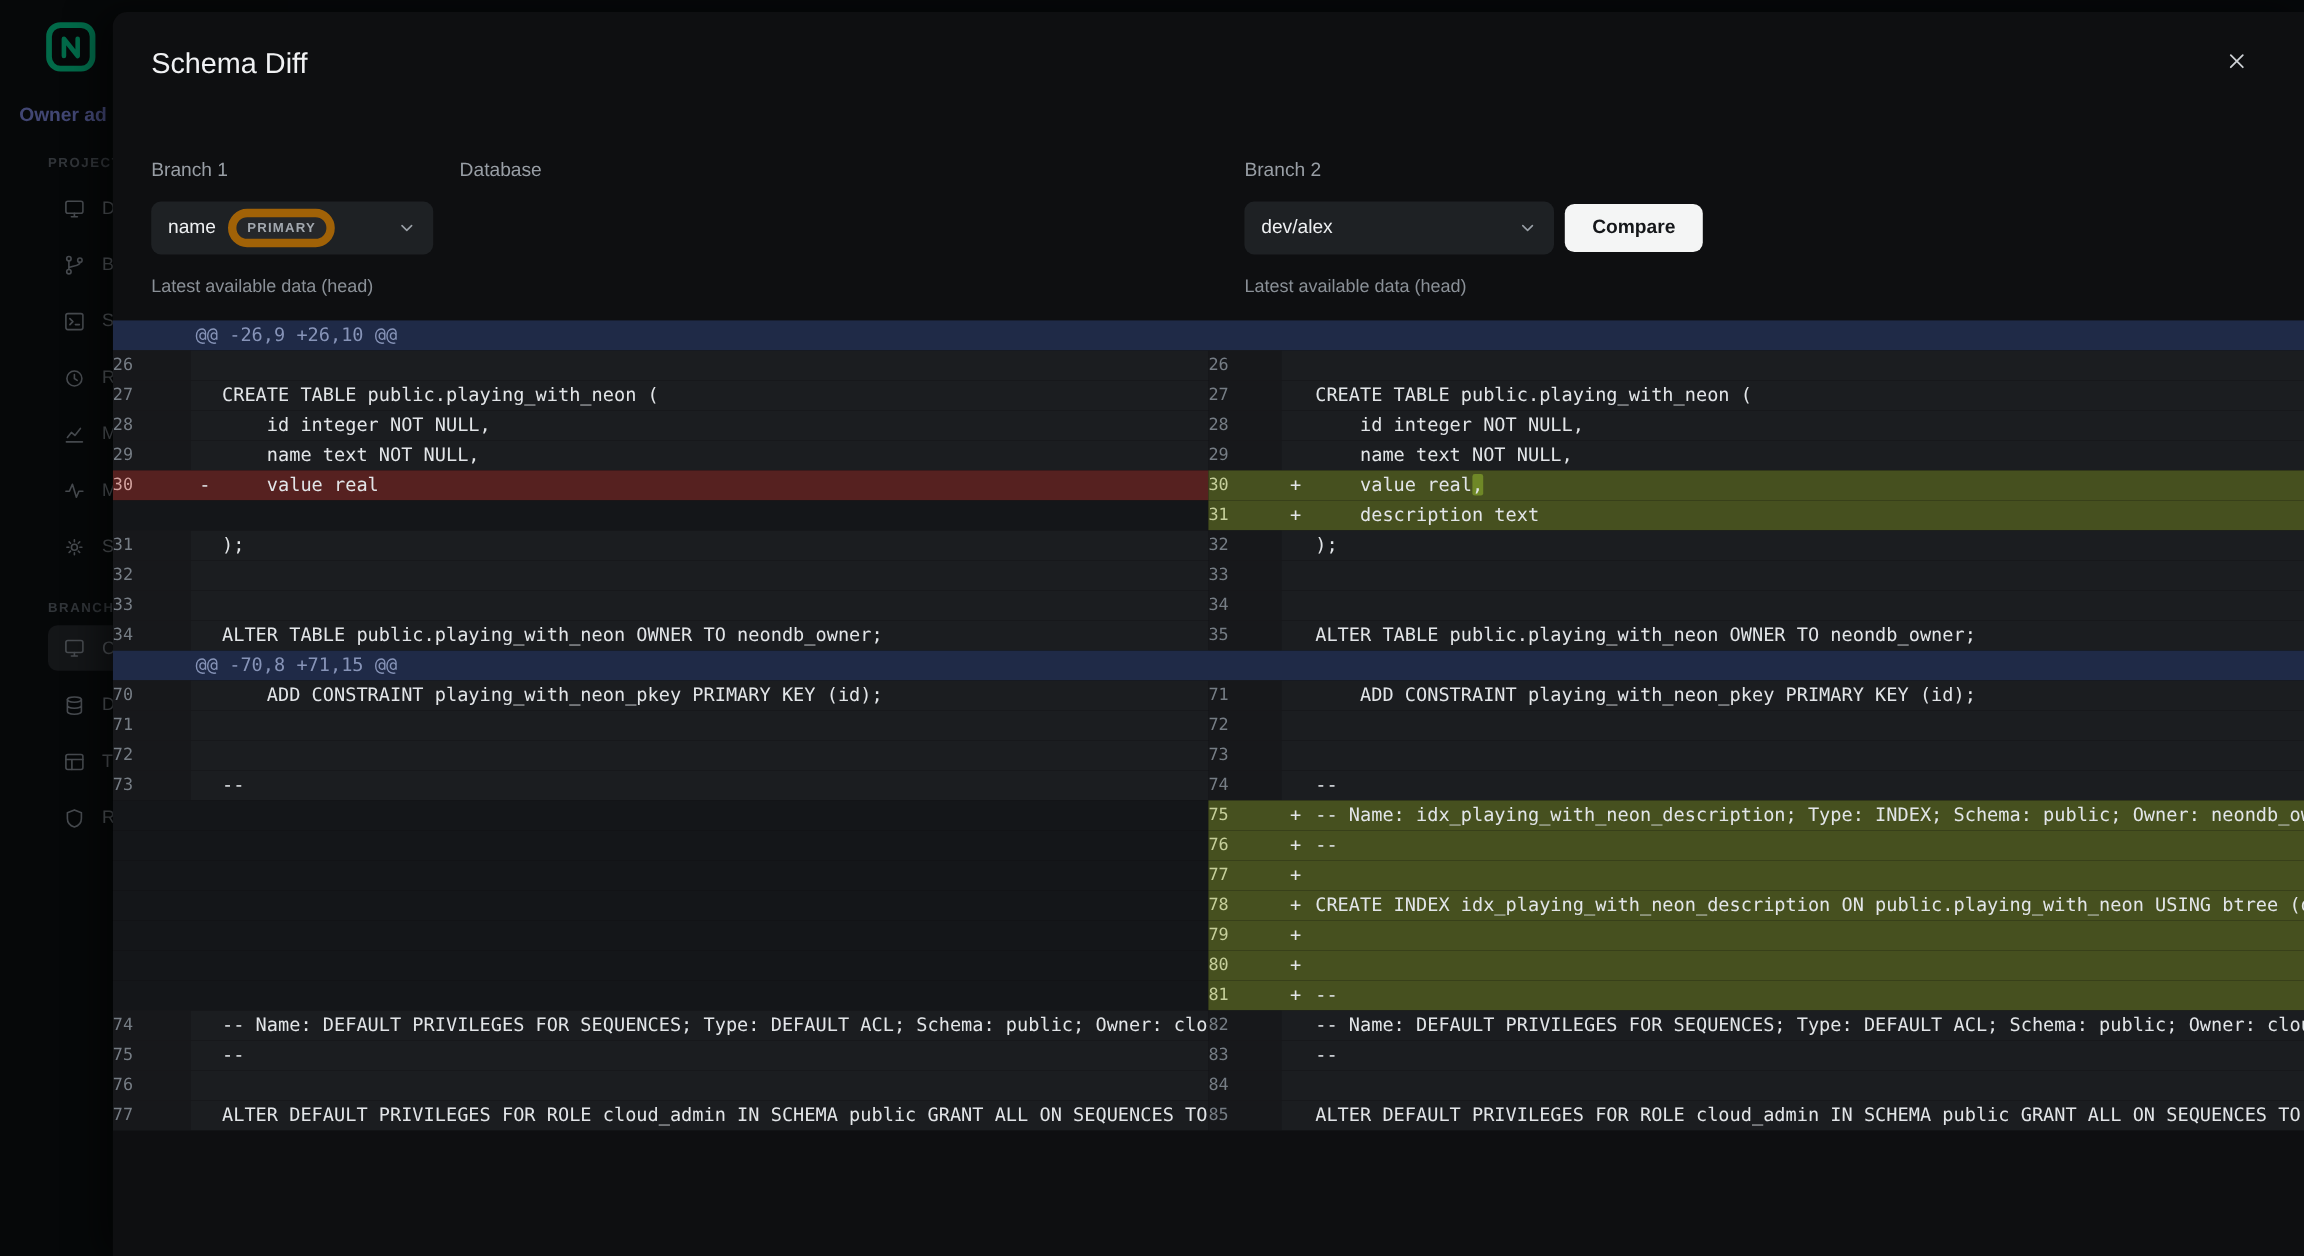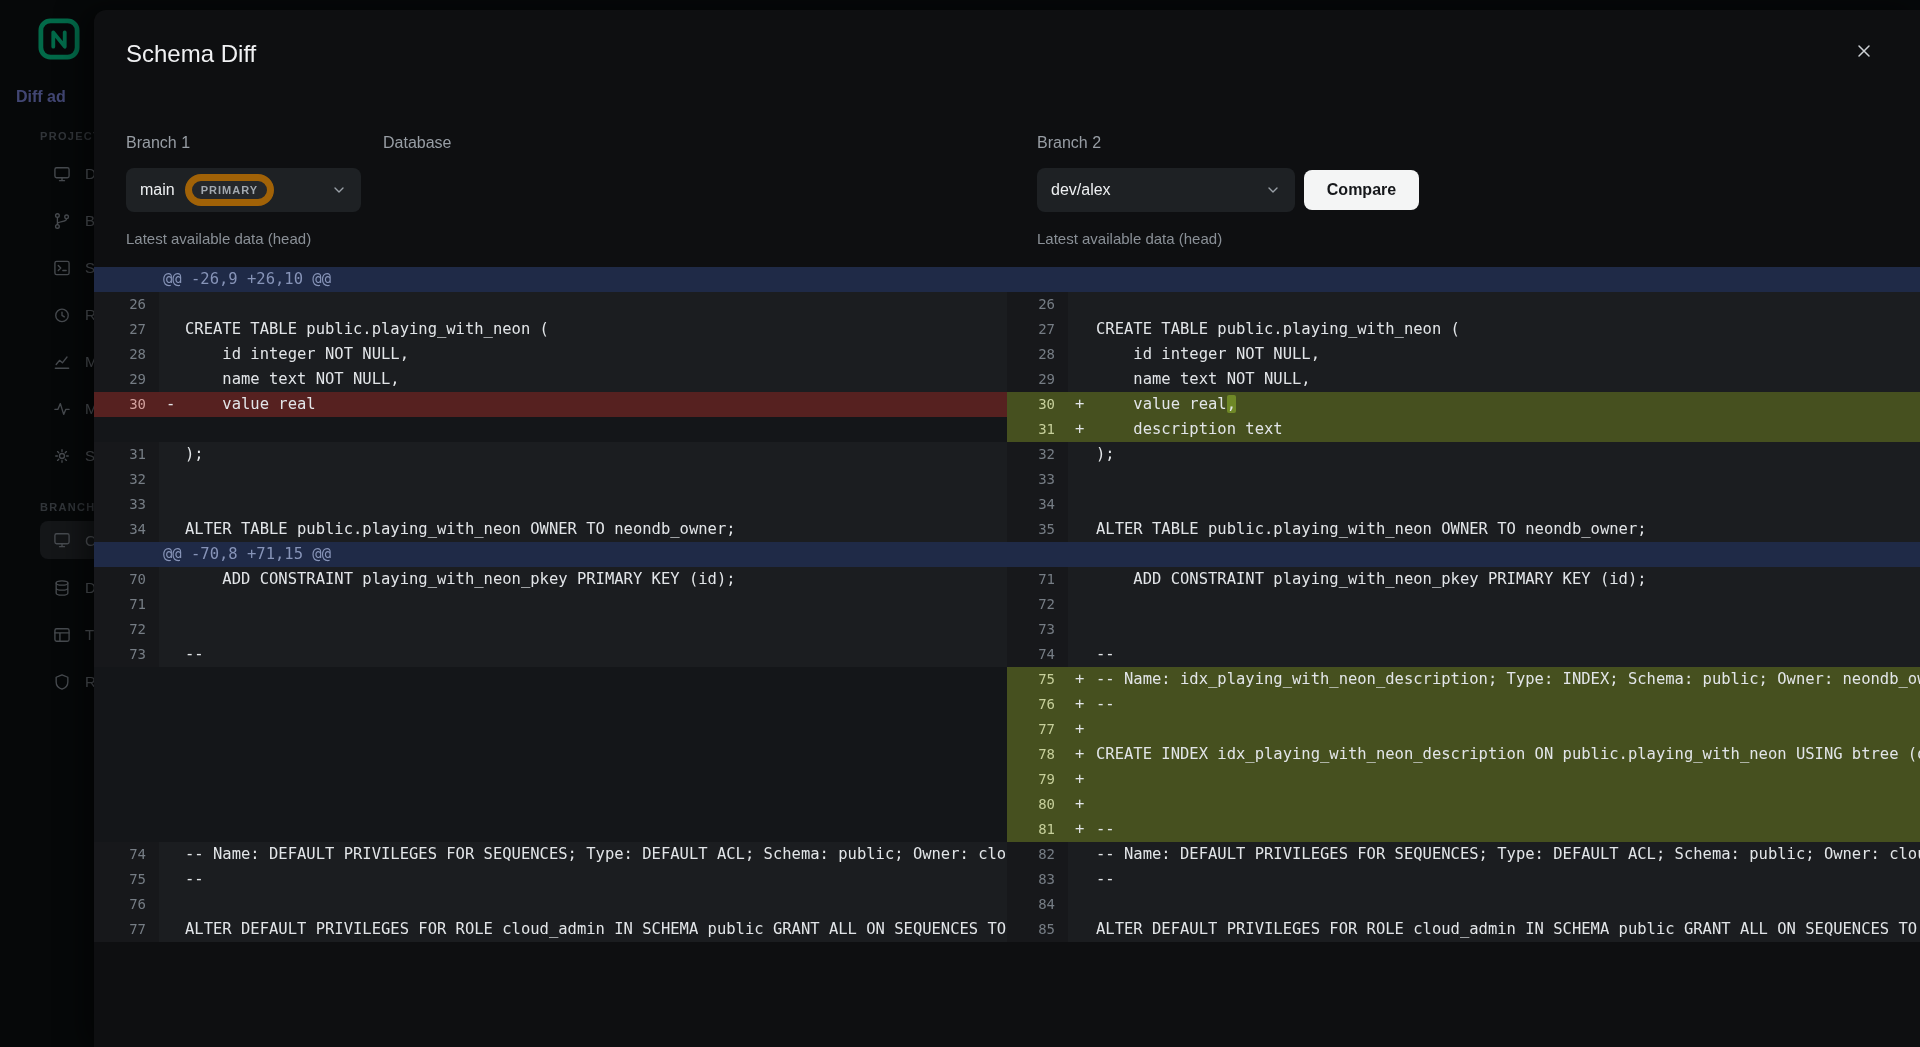--- a/index.html
+++ b/index.html
@@ -46,21 +46,21 @@
 
   .compare-btn { position:absolute; left:1210px; top:160px; width:115px; height:40px; background:#f4f5f5;
                  color:#15171a; border:none; border-radius:8px; font-size:16px; font-weight:600;
                  font-family:"Liberation Sans", sans-serif; cursor:pointer; }
 
   
   .diff { position:absolute; left:0; right:0; top:257px; font-family:"DejaVu Sans Mono", monospace;
           font-size:15.5px; line-height:25px; color:#e2e5e8; }
   .drow { display:flex; height:25px; }
   .dcell { flex:0 0 913px; display:flex; height:25px; overflow:hidden; }
-  .dcell .num { flex:0 0 65px; padding-right:13px; text-align:right; font-size:14px; line-height:25px; color:#767d85; }
+  .dcell .num { flex:0 0 65px; padding-right:13px; font-size:14px; line-height:25px; color:#767d85; }
   .dcell.right .num { flex-basis:61px; }
   .dcell .marker { flex:0 0 26px; padding-left:7px; }
   .dcell.right .marker { flex-basis:28px; }
   .dcell .codeln { flex:1 1 auto; white-space:pre; overflow:hidden; }
 
   .dcell.ctx { background:#1b1d20; }
   .dcell.ctx .num { background:#17181b; }
   .dcell.filler { background:#141619; }
   .dcell.del { background:#562120; }
   .dcell.del .num { color:#d2a19e; }
@@ -75,21 +75,21 @@
 </head>
 <body>
 
 <aside class="sidebar">
   <div class="sb-logo">
     <svg width="42" height="42" viewBox="0 0 44 44" fill="none">
       <rect x="3" y="3" width="38" height="38" rx="10" stroke="#00e599" stroke-width="5"></rect>
       <path d="M16 30 V15 L28 30 V15" stroke="#00e599" stroke-width="4" stroke-linecap="round" stroke-linejoin="round"></path>
     </svg>
   </div>
-  <div class="sb-open">Diff ad</div>
+  <div class="sb-open">Owner ad</div>
   <nav class="sb-sections" id="sb-sections">
       <div class="sb-section-label">PROJECT</div>
       <div class="sb-item">
         <span class="sb-icon">
           <svg viewBox="0 0 24 24" fill="none" stroke="currentColor" stroke-width="1.6" stroke-linecap="round" stroke-linejoin="round">
             <rect x="3.5" y="4.5" width="17" height="12" rx="2"></rect>
             <path d="M9 20h6M12 16.5V20"></path>
           </svg>
         </span>
         <span class="sb-label">D</span>
@@ -195,21 +195,21 @@
     <span>
       <svg width="20" height="20" viewBox="0 0 24 24" fill="none" stroke="currentColor" stroke-width="1.8" stroke-linecap="round">
         <path d="M6 6l12 12M18 6L6 18"></path>
       </svg>
     </span>
   </button>
 
   <div class="fgroup g-b1">
     <div class="flabel">Branch 1</div>
     <div class="select w-b1">
-      <span class="sel-value">main</span>
+      <span class="sel-value">name</span>
       <span class="badge">PRIMARY</span>
       <span class="chev">
         <svg width="16" height="16" viewBox="0 0 24 24" fill="none" stroke="currentColor" stroke-width="2" stroke-linecap="round" stroke-linejoin="round">
             <path d="M6 9l6 6 6-6"></path>
           </svg>
       </span>
     </div>
     <div class="fhint">Latest available data (head)</div>
   </div>
 

